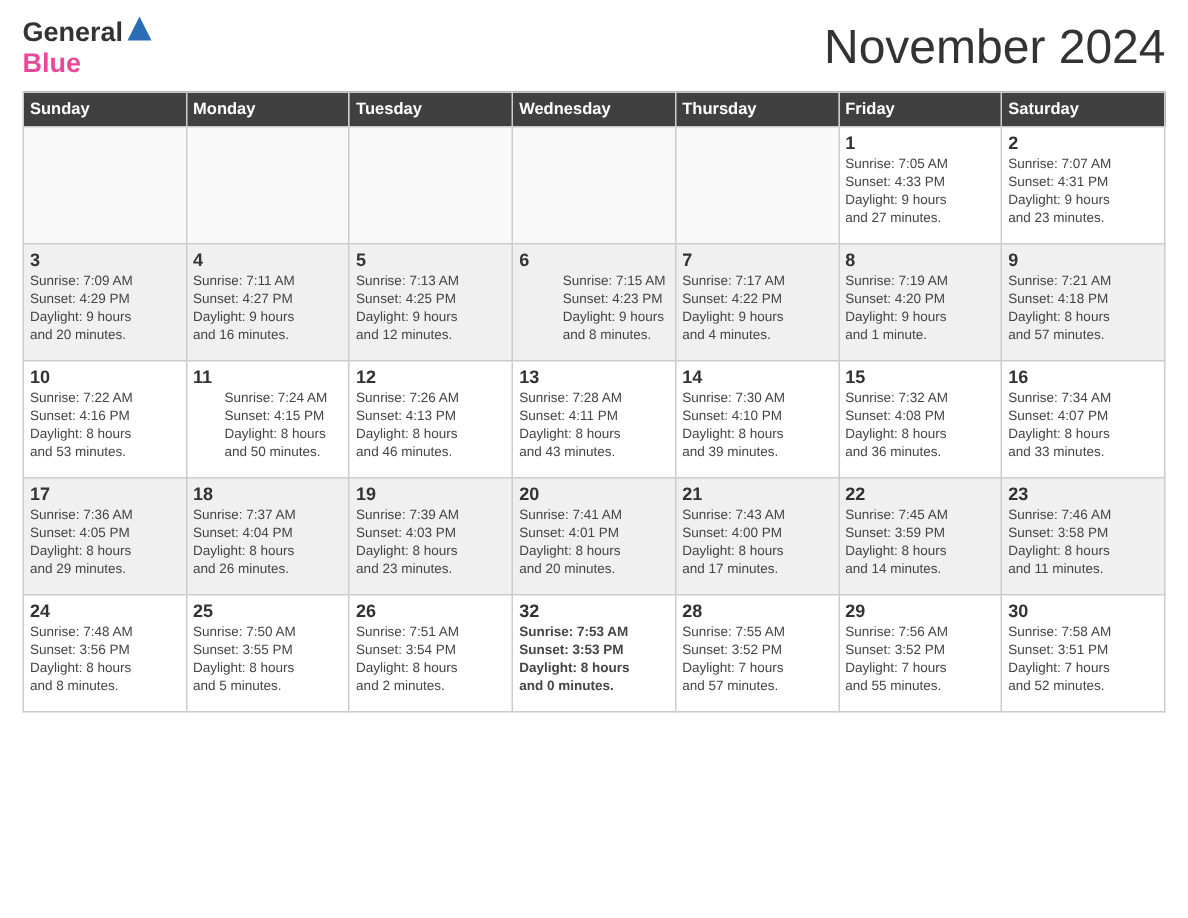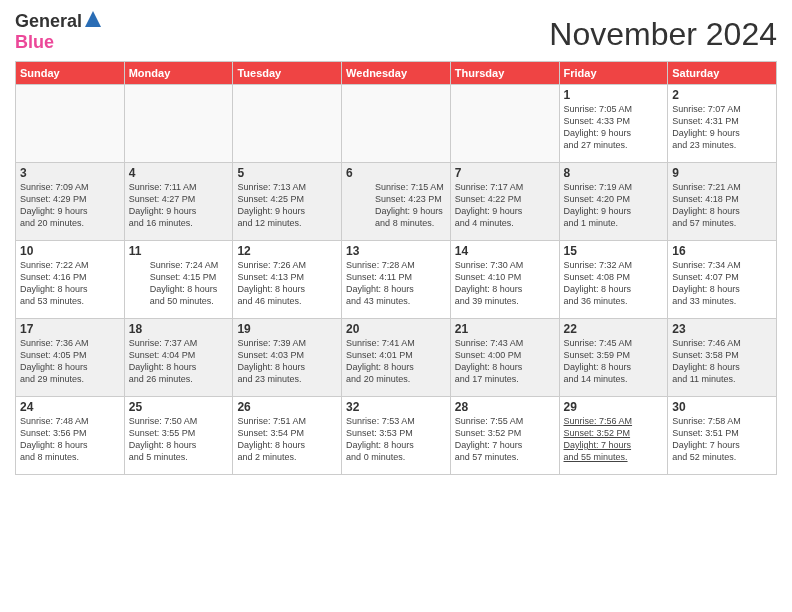--- a/index.html
+++ b/index.html
@@ -10,21 +10,21 @@
       height: 612px;
       overflow: hidden;
     }
     .container {
       width: 792px;
       padding: 10px 15px 5px 15px;
     }
     .header {
       display: flex;
       justify-content: space-between;
-      align-items: flex-end;
+      align-items: center;
       margin-bottom: 8px;
     }
     .logo {
       display: flex;
       flex-direction: column;
       align-items: flex-start;
       font-size: 18px;
       font-weight: bold;
       line-height: 1.1;
     }
@@ -49,21 +49,21 @@
     .location {
       font-size: 15px;
       color: #555;
     }
     .calendar-table {
       width: 100%;
       border-collapse: collapse;
       table-layout: fixed;
     }
     .calendar-table th {
-      background-color: #ef4444;
+      background-color: #404040;
       color: #fff;
       font-size: 11px;
       font-weight: bold;
       padding: 5px 4px;
       text-align: left;
       border: 1px solid #ccc;
     }
     .calendar-table td {
       vertical-align: top;
       border: 1px solid #ccc;
@@ -316,35 +316,35 @@
           </td>
           <td>
             <span class="day-number">26</span>
             <div class="day-info" style="white-space: pre-line;">Sunrise: 7:51 AM
 Sunset: 3:54 PM
 Daylight: 8 hours
 and 2 minutes.</div>
           </td>
           <td>
             <span class="day-number">32</span>
-            <div class="day-info" style="white-space: pre-line;">Sunrise: 7:53 AM
+            <div class="day-info" style="white-space: pre-line; font-weight: bold;">Sunrise: 7:53 AM
 Sunset: 3:53 PM
 Daylight: 8 hours
 and 0 minutes.</div>
           </td>
           <td>
             <span class="day-number">28</span>
             <div class="day-info" style="white-space: pre-line;">Sunrise: 7:55 AM
 Sunset: 3:52 PM
 Daylight: 7 hours
 and 57 minutes.</div>
           </td>
           <td>
             <span class="day-number">29</span>
-            <div class="day-info" style="white-space: pre-line; text-decoration: underline;">Sunrise: 7:56 AM
+            <div class="day-info" style="white-space: pre-line;">Sunrise: 7:56 AM
 Sunset: 3:52 PM
 Daylight: 7 hours
 and 55 minutes.</div>
           </td>
           <td>
             <span class="day-number">30</span>
             <div class="day-info" style="white-space: pre-line;">Sunrise: 7:58 AM
 Sunset: 3:51 PM
 Daylight: 7 hours
 and 52 minutes.</div>

